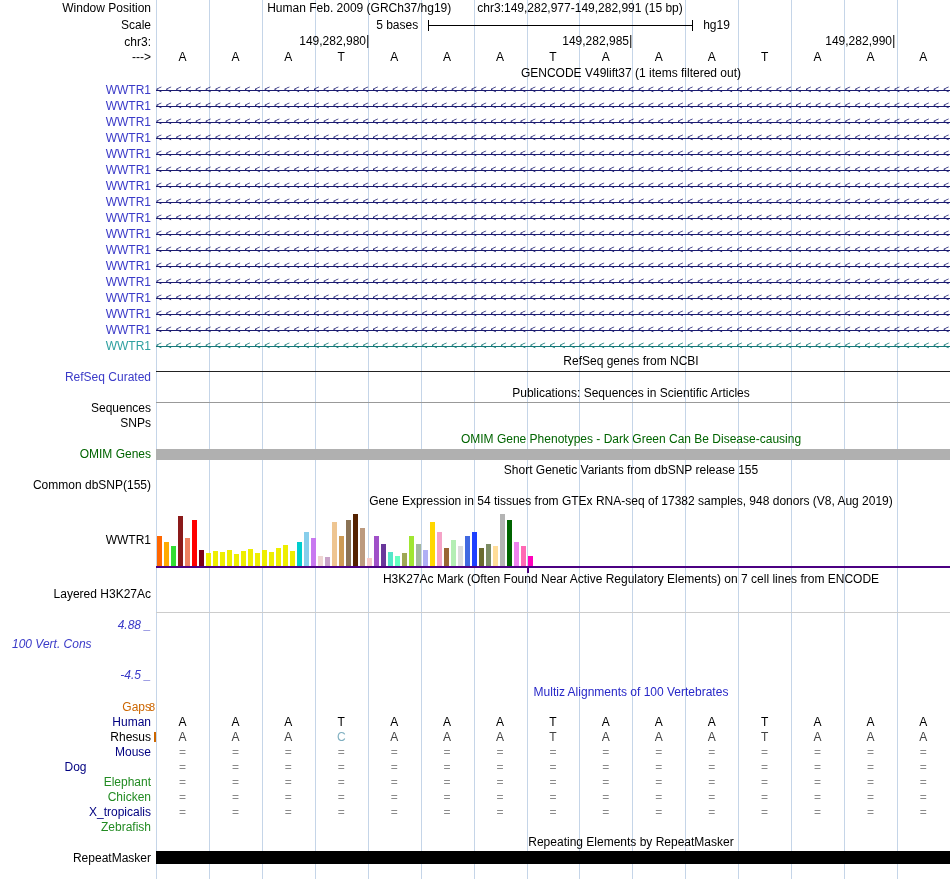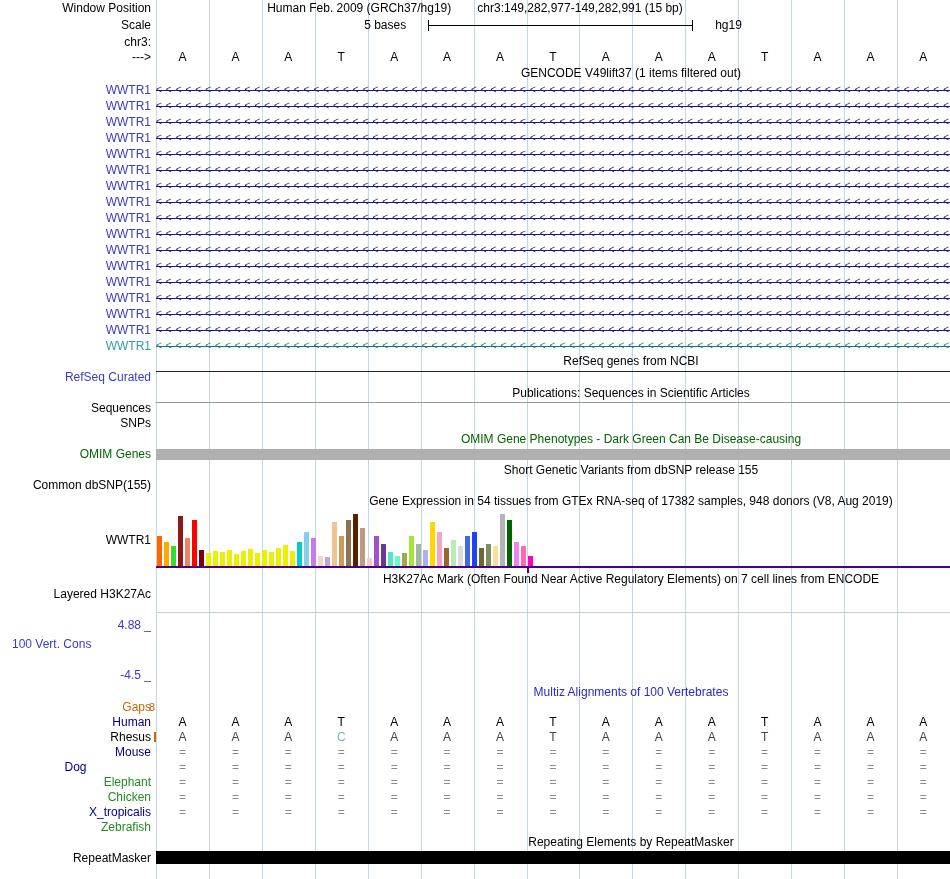--- a/index.html
+++ b/index.html
@@ -8,21 +8,21 @@
              font-size:12px; color:#000; }
   #grid { position:absolute; left:156px; top:0; width:794px; height:879px; z-index:0; }
   .row { position:relative; display:flex; z-index:1; }
   .lbl { width:156px; padding-right:5px; text-align:right; white-space:nowrap; flex:none; }
   .content { position:relative; width:794px; flex:none; }
   .h15{height:15px;line-height:15px} .h16{height:16px;line-height:16px} .h17{height:17px;line-height:17px}
   .title { text-align:center; width:100%; }
   
   .hdr-row { position:relative; height:17px; line-height:17px; display:flex; justify-content:center; gap:26px; z-index:1; }
   .hdr-lbl { position:absolute; left:0; top:0; width:156px; padding-right:5px; text-align:right; }
-  .scale-flex { display:flex; justify-content:center; align-items:center; height:100%;gap:12px; }
+  .scale-flex { display:flex; justify-content:center; align-items:center; height:100%; }
   .scalebar { width:265px; height:11px; border-left:1px solid #000; border-right:1px solid #000; position:relative; margin:0 6px; }
   .scalebar::after { content:""; position:absolute; left:0; right:0; top:5px; height:1px; background:#000; }
   .coord { position:absolute; top:1px; display:flex; align-items:flex-start; transform:translateX(-100%); line-height:13px; }
   .coord .tick { width:1px; height:13px; background:#000; margin-left:1px; }
   
   .cells { display:flex; height:100%; }
   .cell { width:52.933px; flex:none; text-align:center; }
   
   .tx { height:16px; }
   .tx .content { overflow:hidden; }
@@ -33,21 +33,21 @@
   .hline { position:absolute; left:0; width:100%; height:1px; }
   
   .gtex-row { height:62px; }
   .gtex-row .lbl { display:flex; align-items:center; justify-content:flex-end; }
   .gtex-bars { position:absolute; left:1px; bottom:5px; display:flex; align-items:flex-end; gap:2px; }
   .gtex-bar { width:5px; flex:none; }
   .gtex-line { position:absolute; left:0; top:57px; width:100%; height:2px; }
   .gtex-tick { position:absolute; left:371px; top:59px; width:2px; height:5px; }
   
   .cons-block { height:71px; }
-  .cons-block .lbl { position:relative; }
+  .cons-block .lbl { position:relative;font-style:italic; }
   .cons-max { position:absolute; right:5px; top:5px; }
   .cons-name { position:absolute; left:12px; top:24px; }
   .cons-min { position:absolute; right:5px; bottom:2px; }
   .cons-title { padding-top:5px; line-height:14px; }
   .cons-arc { position:absolute; top:38px; height:7px; border-top:2px solid #D03030;
               border-radius:50% 50% 0 0 / 100% 100% 0 0; }
   .cons-mark { position:absolute; top:44px; }
   
   .mz { height:15px; line-height:15px; }
   .mz-left { position:absolute; left:-7px; top:0; line-height:15px; font-size:11px; }
@@ -74,20 +74,34 @@
       <div class="scale-flex">
         <span style="margin-right:4px">5 bases</span>
         <div class="scalebar"></div>
         <span style="margin-left:4px">hg19</span>
       </div>
     </div>
   </div>
 
   <div class="row h16">
     <div class="lbl">chr3:</div>
+    <div class="content">
+        <div class="coord" style="left: 212px;">
+          <span>149,282,980</span>
+          <span class="tick"></span>
+        </div>
+        <div class="coord" style="left: 475px;">
+          <span>149,282,985</span>
+          <span class="tick"></span>
+        </div>
+        <div class="coord" style="left: 738px;">
+          <span>149,282,990</span>
+          <span class="tick"></span>
+        </div>
+      </div>
   </div>
 
   <div class="row h15">
     <div class="lbl">---&gt;</div>
     <div class="content">
         <div class="cells">
           <div class="cell" style="color: rgb(0, 0, 0);">A</div>
           <div class="cell" style="color: rgb(0, 0, 0);">A</div>
           <div class="cell" style="color: rgb(0, 0, 0);">A</div>
           <div class="cell" style="color: rgb(0, 0, 0);">T</div>

